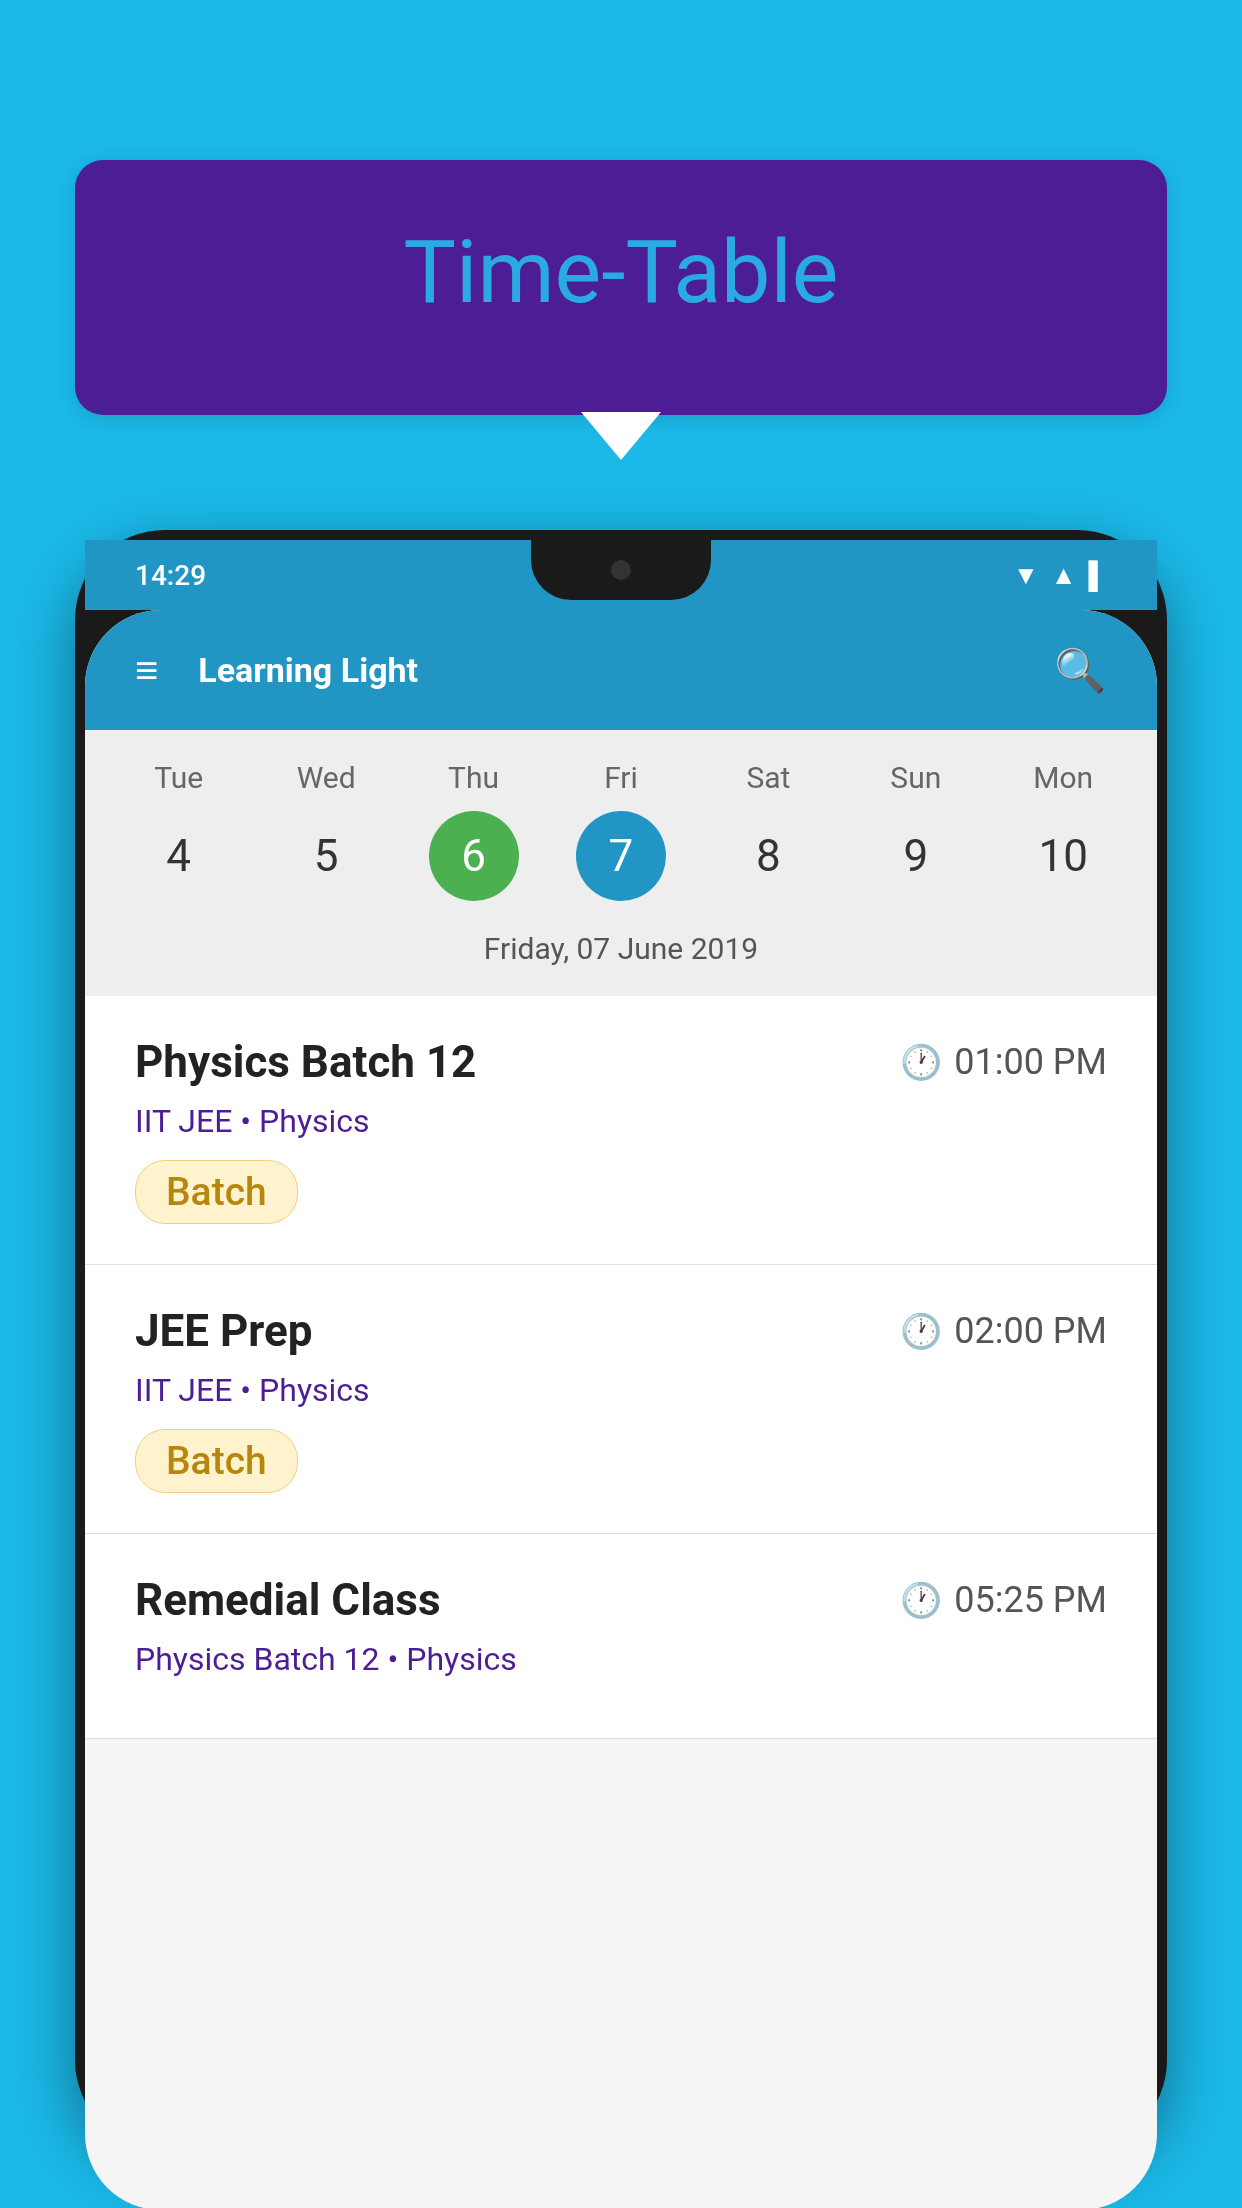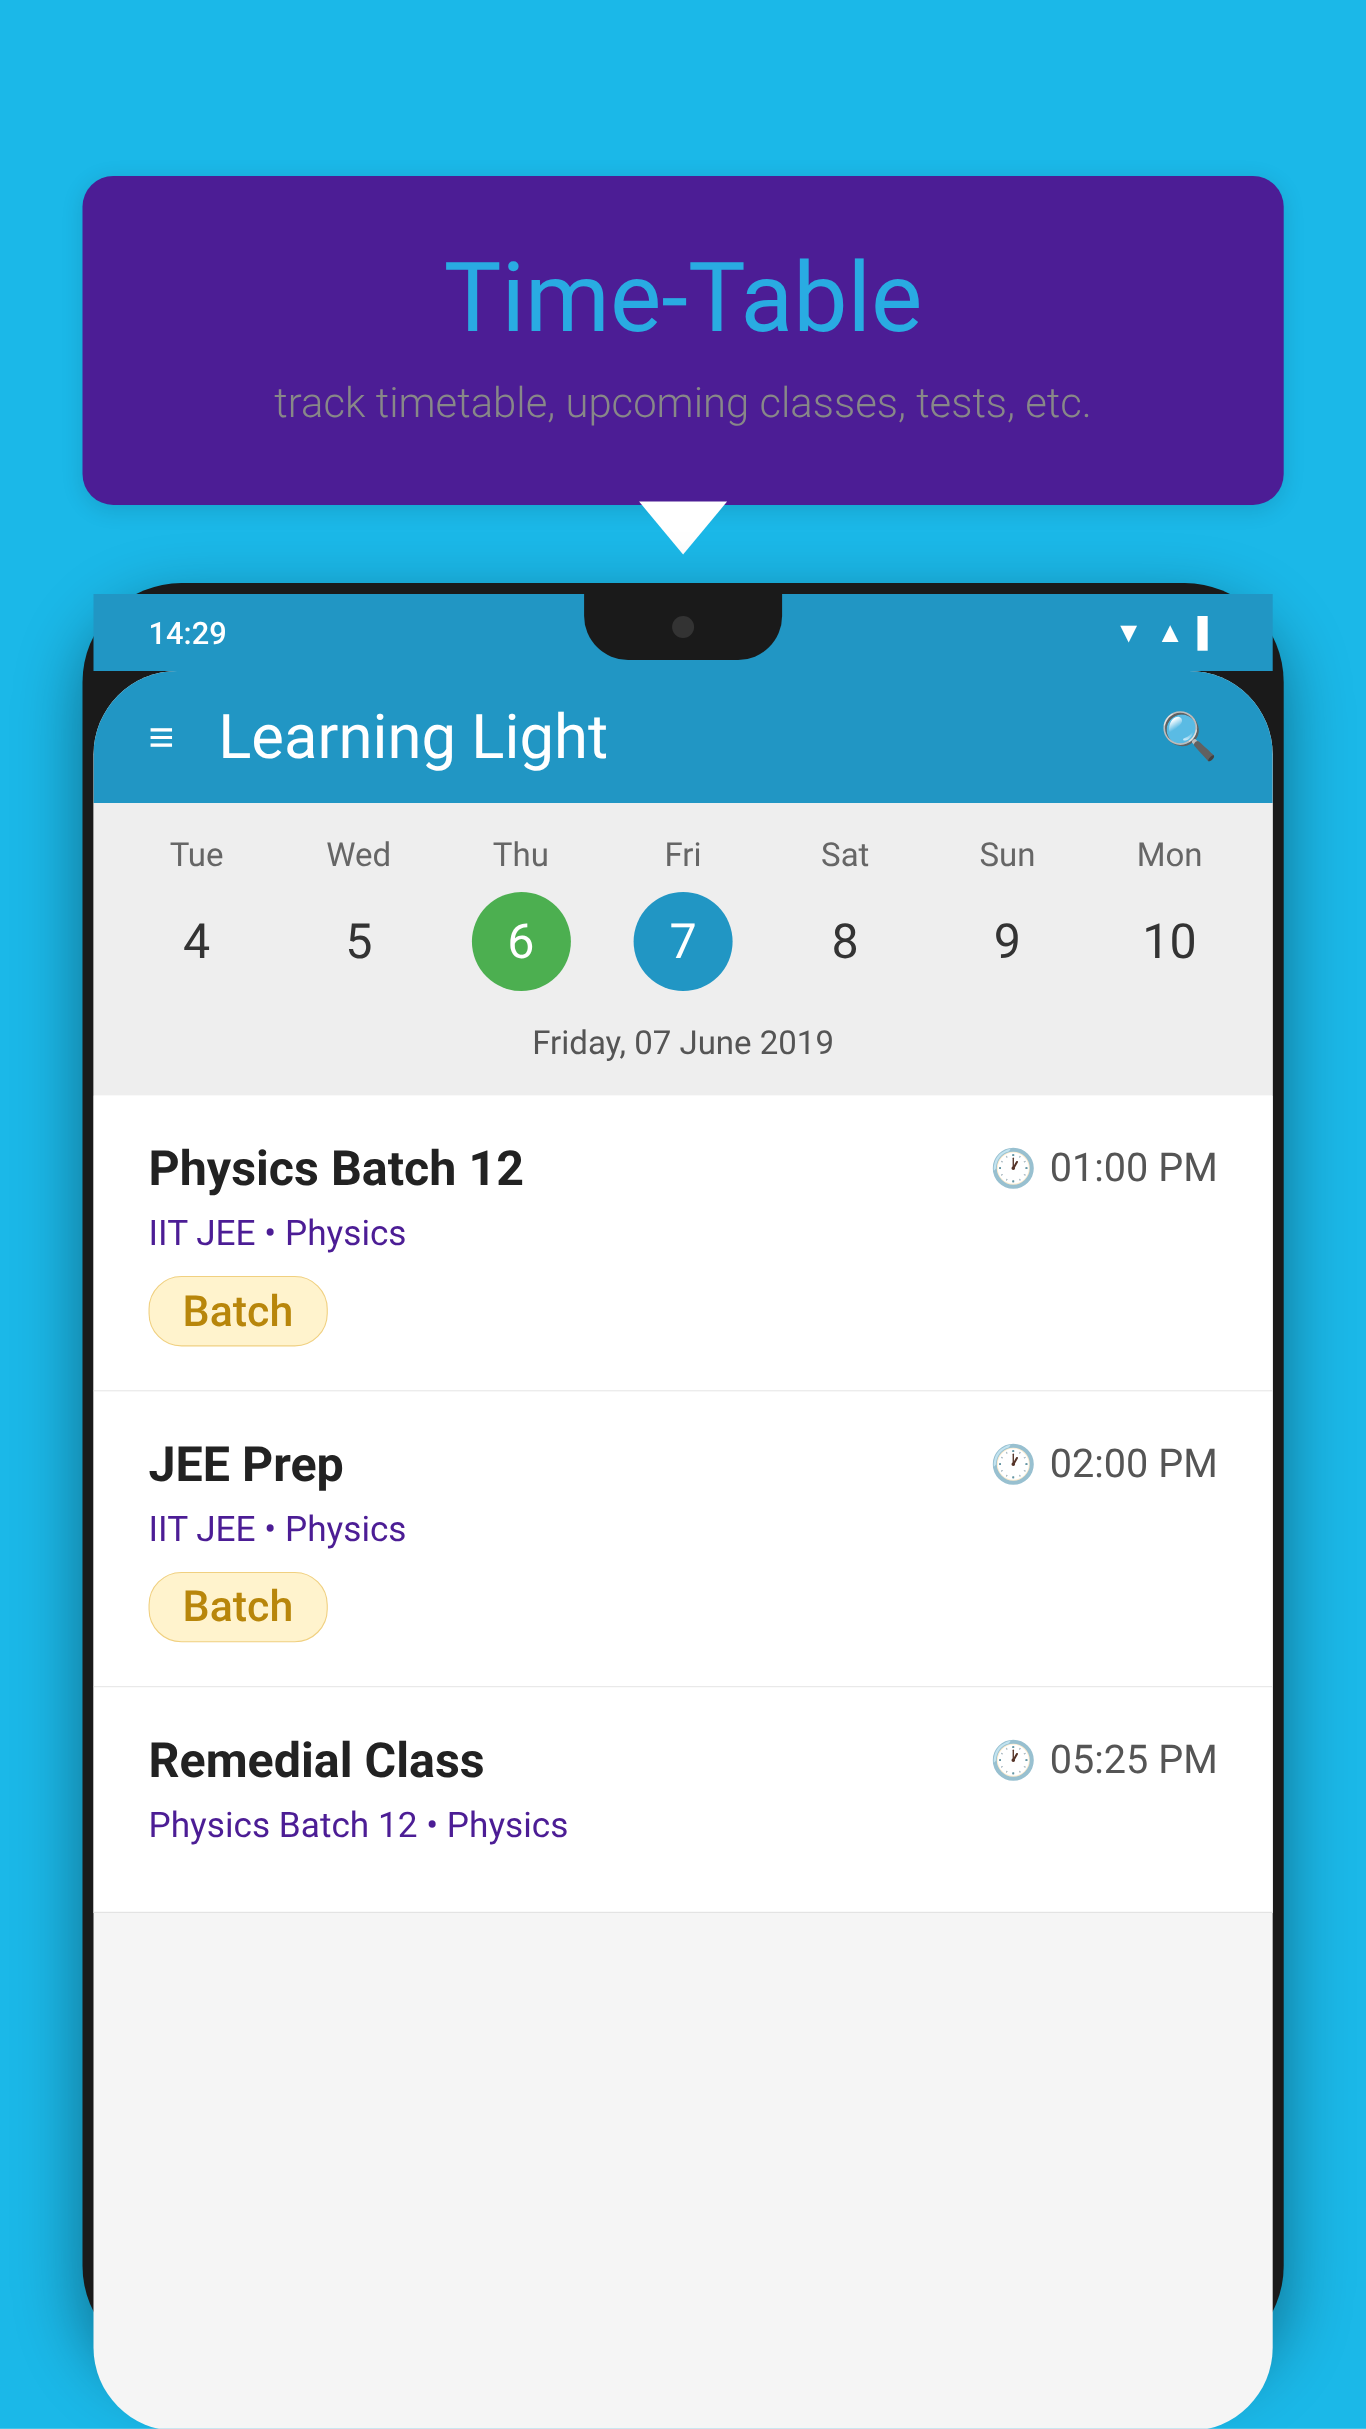--- a/index.html
+++ b/index.html
@@ -145,22 +145,22 @@
     }
 
     .hamburger-icon {
       color: white;
       font-size: 40px;
       cursor: pointer;
     }
 
     .app-title {
       color: white;
-      font-size: 56px;
-      font-weight: 400;
+      font-size: 34px;
+      font-weight: 700;
     }
 
     .search-icon {
       color: white;
       font-size: 42px;
     }
 
     
     .calendar-strip {
       background: #eeeeee;
@@ -285,21 +285,20 @@
       font-weight: 500;
       border: 1px solid #f0d080;
     }
   </style>
 </head>
 <body>
 
 <div class="speech-bubble-container">
   <div class="speech-bubble">
     <div class="bubble-title">Time-Table</div>
-    <div class="bubble-subtitle">track timetable, upcoming classes, tests, etc.</div>
   </div>
 </div>
 
 <div class="phone-container">
   <div class="phone-frame">
 
     <div class="phone-notch-bar" style="background:#2196C4;">
       <span class="status-time">14:29</span>
       <div class="phone-notch">
         <div class="camera-dot"></div>

